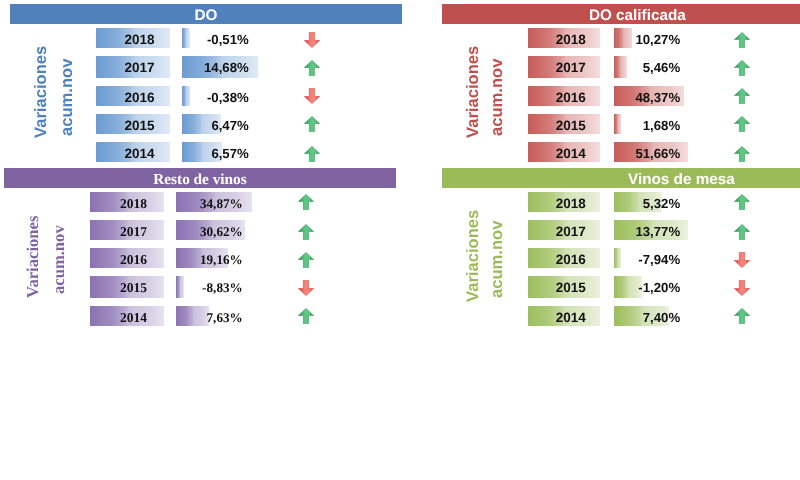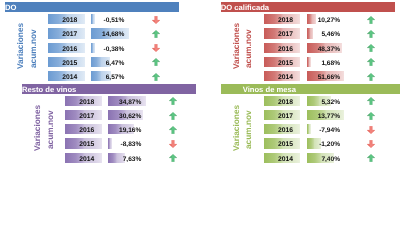--- a/index.html
+++ b/index.html
@@ -3,26 +3,26 @@
 <meta charset="utf-8">
 <style>
   html,body{margin:0;padding:0;background:#ffffff;}
   body{width:400px;height:170px;font-family:"Liberation Sans",sans-serif;overflow:hidden;
        -webkit-font-smoothing:antialiased;text-rendering:geometricPrecision;}
   .dash{position:relative;width:400px;height:170px;background:#fff;}
 
   .panel{position:absolute;width:172px;height:76px;}
   .panel.p-do{left:5px;top:1.9px;}
   .panel.p-doc{left:220.7px;top:1.9px;}
-  .panel.p-resto{left:22px;top:83.5px;}
+  .panel.p-resto{left:2px;top:83.5px;font-family:Liberation Serif, serif;}
   .panel.p-mesa{left:220.7px;top:83.5px;}
 
   .panel-header{
-    position:absolute;left:0;top:0;width:174px;height:10.2px;
-    line-height:11.6px;text-align:left;color:#ffffff;
+    position:absolute;left:0;top:0;width:196px;height:10.2px;
+    line-height:11.6px;text-align:center;color:#ffffff;
     font-weight:bold;font-size:7.65px;letter-spacing:0px;
     white-space:nowrap;overflow:hidden;
   }
 
   .vlabel{
     position:absolute;writing-mode:vertical-rl;transform:rotate(180deg);
     font-weight:bold;font-size:8.3px;letter-spacing:0px;
     white-space:nowrap;text-align:center;
   }
   .vlabel.l1{left:10.2px;top:12.6px;height:64px;}

